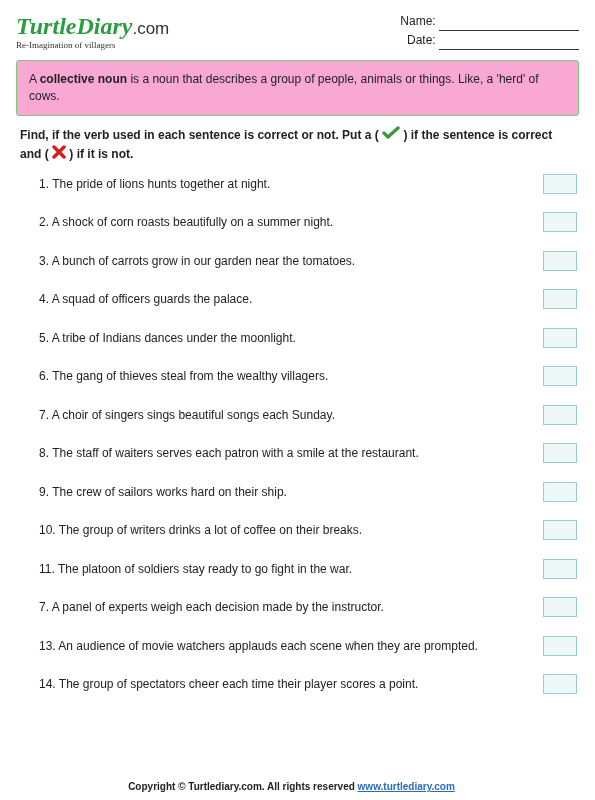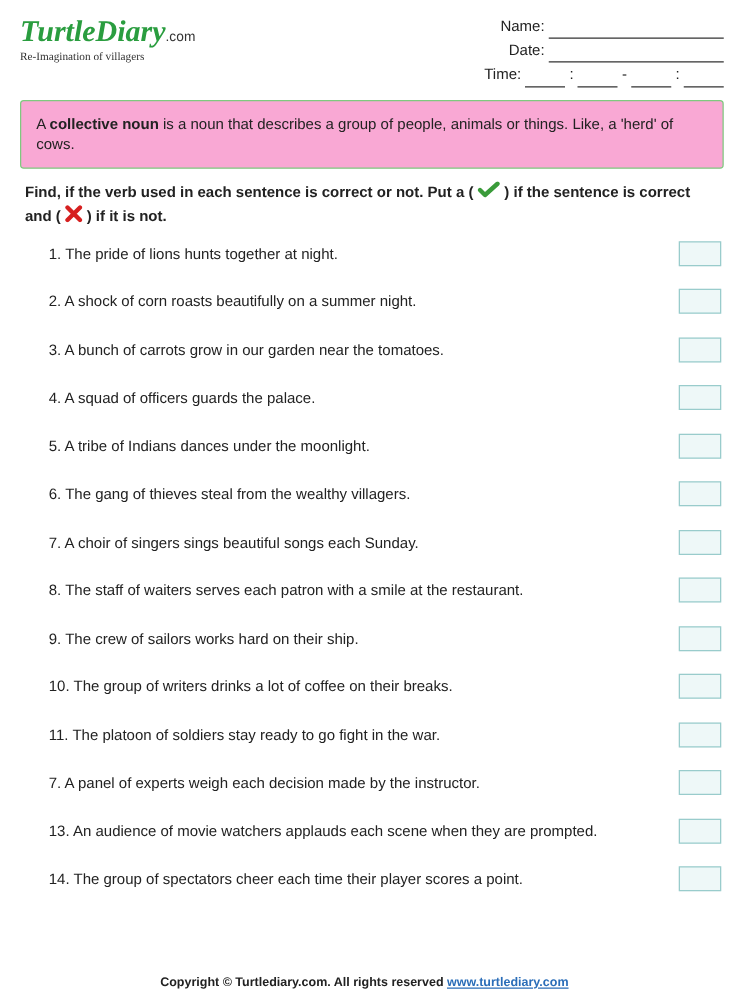--- a/index.html
+++ b/index.html
@@ -22,21 +22,21 @@
     .logo-area { padding-top: 4px; }
     .logo-text {
       font-family: 'Comic Sans MS', cursive;
       font-size: 24px;
       font-weight: bold;
       font-style: italic;
       color: #2a9d3f;
       line-height: 0.9;
     }
     .logo-text .dotcom {
-      font-size: 11px;
+      font-size: 17px;
       color: #333;
       font-style: normal;
       font-weight: normal;
       font-family: Arial, sans-serif;
     }
     .tagline {
       font-size: 9px;
       color: #333;
       margin-top: 2px;
       font-family: 'Comic Sans MS', cursive;
@@ -129,27 +129,20 @@
     <div class="tagline">Re-Imagination of villagers</div>
   </div>
   <div class="info-fields">
     <div class="line">
       <span>Name:</span>
       <span class="blank-line"></span>
     </div>
     <div class="line">
       <span>Date:</span>
       <span class="blank-line"></span>
-    </div>
-    <div class="line">
-      <span>Time:</span>
-      <span class="blank-short"></span> :
-      <span class="blank-short"></span> -
-      <span class="blank-short"></span> :
-      <span class="blank-short"></span>
     </div>
   </div>
 </div>
 
 <div class="definition-box">
   <span>A </span><span class="bold">collective noun</span><span> is a noun that describes a group of people, animals or things. Like, a 'herd' of cows.</span>
 </div>
 
 <div class="instructions">
   <span>Find, if the verb used in each sentence is correct or not. Put a (</span>

